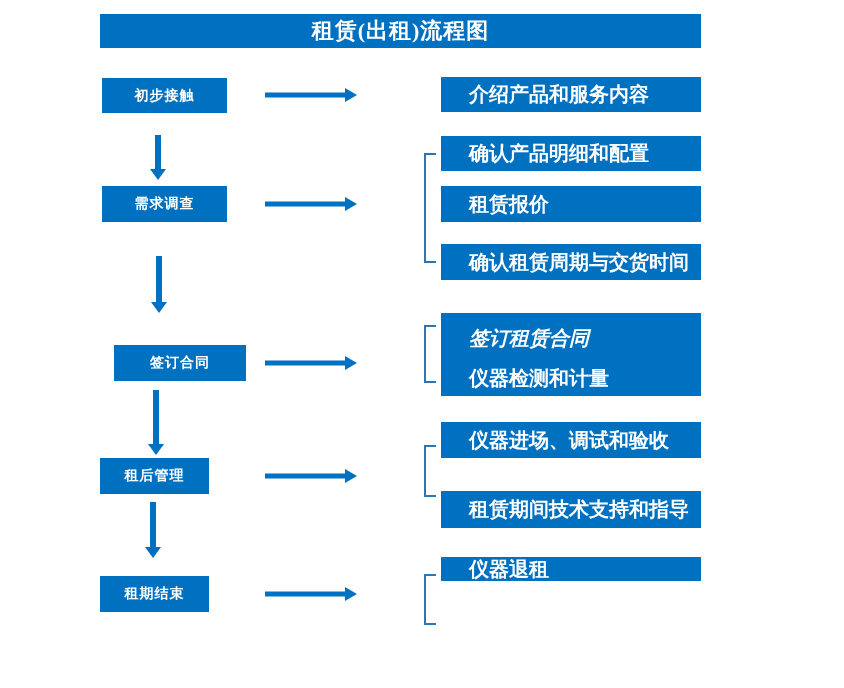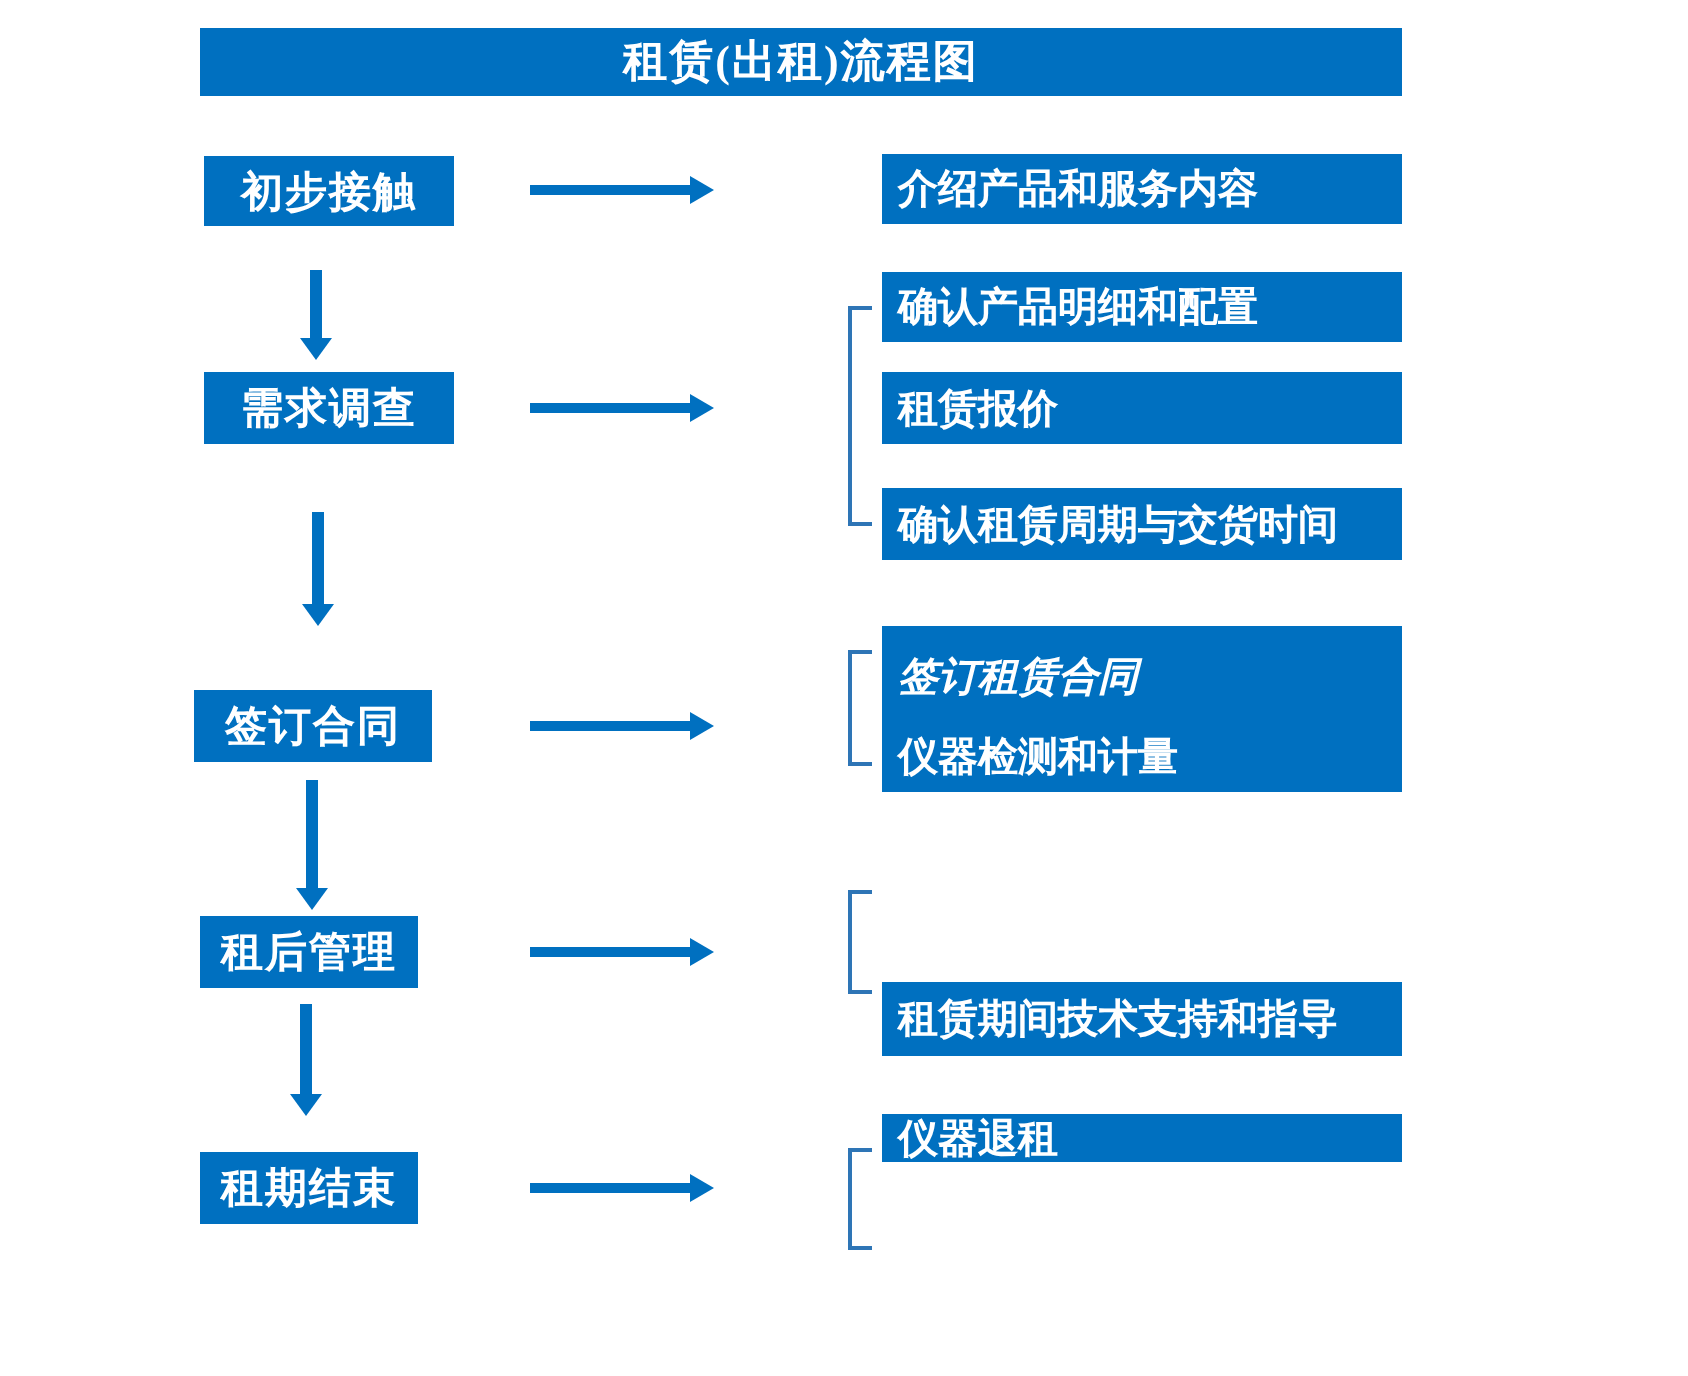--- a/index.html
+++ b/index.html
@@ -22,30 +22,30 @@
   }
   .box {
     position: absolute;
     background: var(--primary, #0070C0);
     color: var(--text_on_primary, #ffffff);
     font-weight: bold;
     display: flex; align-items: center;
     box-sizing: border-box;
   }
   .stage {
-    font-size: 21px;
+    font-size: 14px;
     justify-content: center;
     letter-spacing: 1px;
     font-family: Liberation Mono, monospace;
   }
   .detail {
     left: 441px; width: 260px;
     font-size: 20px;
     justify-content: flex-start;
-    padding-left: 8px;
+    padding-left: 28px;
   }
   
   .h-arrow { position: absolute; width: 92px; height: 16px; }
   .h-arrow .shaft {
     position: absolute; left: 0; right: 11px; top: 50%;
     height: 5px; transform: translateY(-50%);
     background: var(--primary, #0070C0);
   }
   .h-arrow .head {
     position: absolute; right: 0; top: 50%; transform: translateY(-50%);
@@ -80,21 +80,21 @@
 </style>
 </head>
 <body>
 
 <div class="canvas">
 
   <div class="title-banner">租赁(出租)流程图</div>
 
   <div class="box stage" style="left:102px; top:78px;  width:125px; height:35px;">初步接触</div>
   <div class="box stage" style="left:102px; top:186px; width:125px; height:36px;">需求调查</div>
-  <div class="box stage" style="left:97px; top:345px; width:119px; height:36px;">签订合同</div>
+  <div class="box stage" style="left:114px; top:345px; width:132px; height:36px;">签订合同</div>
   <div class="box stage" style="left:100px; top:458px; width:109px; height:36px;">租后管理</div>
   <div class="box stage" style="left:100px; top:576px; width:109px; height:36px;">租期结束</div>
 
   <div class="v-arrow" style="left:149px; top:135px; height:45px;">
     <div class="shaft"></div>
     <div class="head"></div>
   </div>
   <div class="v-arrow" style="left:150px; top:256px; height:57px;">
     <div class="shaft"></div>
     <div class="head"></div>
@@ -136,17 +136,18 @@
 
   <div class="box detail" style="top:77px;  height:35px;">介绍产品和服务内容</div>
 
   <div class="box detail" style="top:136px; height:35px;">确认产品明细和配置</div>
   <div class="box detail" style="top:186px; height:36px;">租赁报价</div>
   <div class="box detail" style="top:244px; height:36px;">确认租赁周期与交货时间</div>
 
   <div class="box detail" style="top:313px; height:50px;font-style:italic;">签订租赁合同</div>
   <div class="box detail" style="top:360px; height:36px;">仪器检测和计量</div>
 
+  <div class="box detail" style="top:422px; height:36px;">仪器进场、调试和验收</div>
   <div class="box detail" style="top:491px; height:37px;">租赁期间技术支持和指导</div>
 
   <div class="box detail" style="top:557px; height:24px;">仪器退租</div>
 
 </div>
 
 </body></html>

